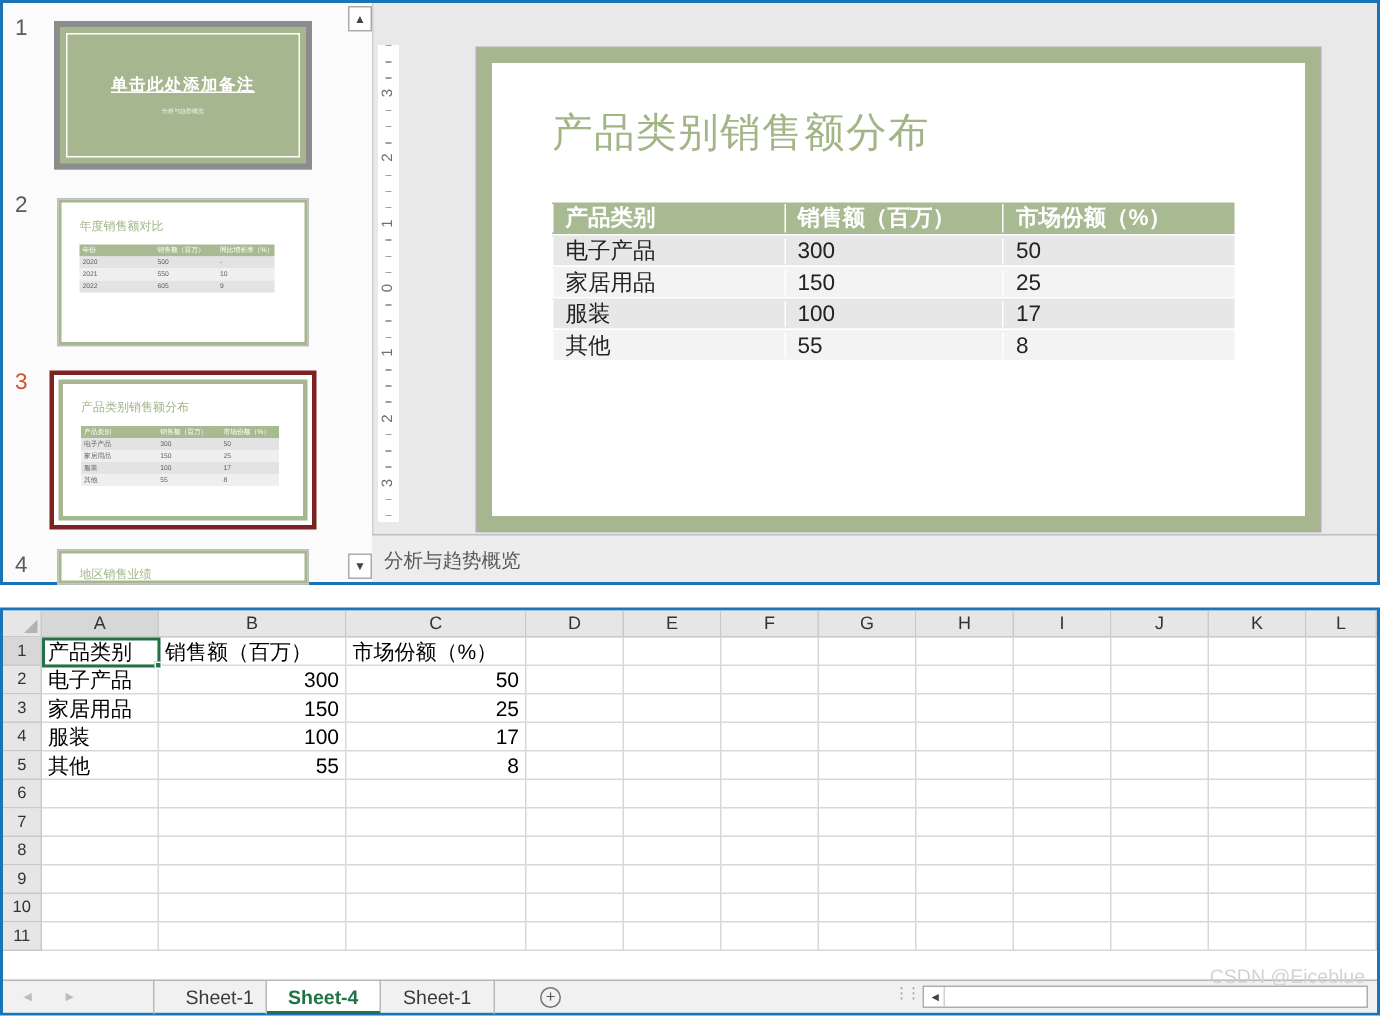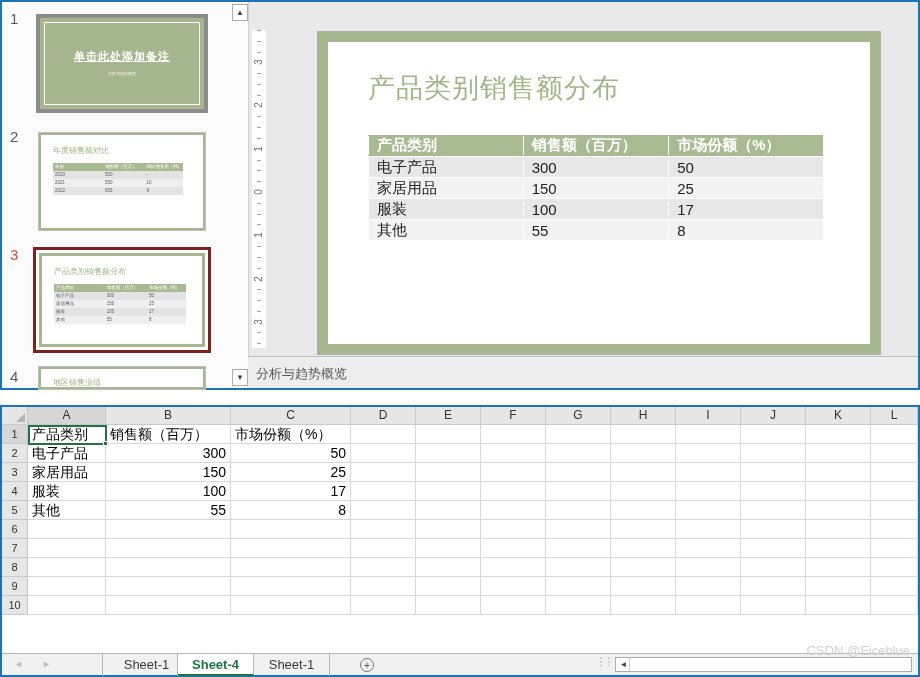--- a/index.html
+++ b/index.html
@@ -402,20 +402,35 @@
         <div class="xl-cell" style="width:65px;"></div>
         <div class="xl-cell" style="width:65px;"></div>
         <div class="xl-cell" style="width:65px;"></div>
         <div class="xl-cell" style="width:65px;"></div>
         <div class="xl-cell" style="width:65px;"></div>
         <div class="xl-cell" style="width:65px;"></div>
         <div class="xl-cell" style="width:65px;"></div>
         <div class="xl-cell" style="width:65px;"></div>
         <div class="xl-cell" style="width:47px;"></div>
       </div>
+      <div class="xl-row">
+        <div class="xl-rowheader">11</div>
+        <div class="xl-cell" style="width:78px;"></div>
+        <div class="xl-cell" style="width:125px;"></div>
+        <div class="xl-cell" style="width:120px;"></div>
+        <div class="xl-cell" style="width:65px;"></div>
+        <div class="xl-cell" style="width:65px;"></div>
+        <div class="xl-cell" style="width:65px;"></div>
+        <div class="xl-cell" style="width:65px;"></div>
+        <div class="xl-cell" style="width:65px;"></div>
+        <div class="xl-cell" style="width:65px;"></div>
+        <div class="xl-cell" style="width:65px;"></div>
+        <div class="xl-cell" style="width:65px;"></div>
+        <div class="xl-cell" style="width:47px;"></div>
+      </div>
       <div class="xl-active">
         <div class="fill-handle"></div>
       </div>
     </div>
   <div class="watermark">CSDN @Eiceblue</div>
 
   <div class="xl-tabbar">
     <div class="xl-nav" style="left:12px;">◄</div>
     <div class="xl-nav" style="left:40px;">►</div>
     <div class="xl-tabs">

